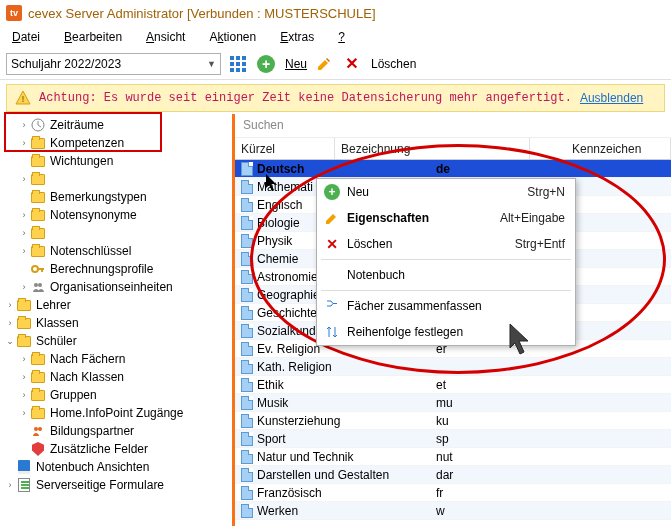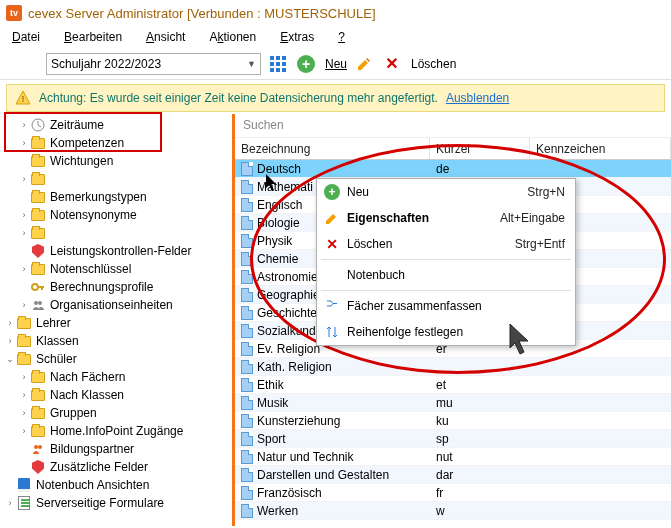--- a/index.html
+++ b/index.html
@@ -4,33 +4,33 @@
 <style>
   * { box-sizing: border-box; margin: 0; padding: 0; }
   body { font-family: "Segoe UI", Tahoma, sans-serif; font-size: 12px; color: #000; width: 671px; height: 528px; overflow: hidden; background: #fff; position: relative; }
   .titlebar { display: flex; align-items: center; padding: 4px 6px; height: 26px; }
   .app-icon { width: 16px; height: 16px; background: #e8641b; border-radius: 2px; display: flex; align-items: center; justify-content: center; color: #fff; font-size: 9px; font-weight: bold; margin-right: 6px; }
   .title { font-size: 13px; color: #a16207; }
   .menubar { display: flex; gap: 8px; padding: 2px 4px; height: 22px; }
   .menubar span { padding: 2px 8px; cursor: default; }
   .menubar span u { text-decoration: underline; }
   .toolbar { display: flex; align-items: center; gap: 6px; padding: 4px 6px; border-bottom: 1px solid #e0e0e0; height: 32px; }
-  .combo { display: flex; align-items: center; border: 1px solid #b0b0b0; height: 22px; width: 215px; padding: 0 4px; background: #fff; justify-content: space-between; margin-left: 40px; }
+  .combo { display: flex; align-items: center; border: 1px solid #b0b0b0; height: 22px; width: 215px; padding: 0 4px; background: #fff; justify-content: space-between; }
   .combo .chev { font-size: 9px; color: #555; }
   .tb-icon { width: 22px; height: 22px; display: flex; align-items: center; justify-content: center; }
   .grid-icon { width: 16px; height: 16px; display: grid; grid-template-columns: repeat(3,4px); grid-template-rows: repeat(3,4px); gap: 2px; }
   .grid-icon div { background: #2a7ad4; }
   .plus-circle { width: 18px; height: 18px; border-radius: 50%; background: #4caf50; color: #fff; display: flex; align-items: center; justify-content: center; font-weight: bold; font-size: 14px; }
   .pencil { width: 16px; height: 16px; position: relative; }
   .red-x { color: #d40000; font-weight: bold; font-size: 16px; }
   .tb-label { margin-left: 2px; }
   .warnbar { display: flex; align-items: center; background: #fff4c2; border: 1px solid #e8d97a; padding: 6px 8px; margin: 4px 6px 2px 6px; height: 28px; gap: 8px; }
   .warn-icon { width: 16px; height: 16px; }
   .warn-icon svg { width: 16px; height: 16px; }
-  .warn-text { color: #0f766e; }
+  .warn-text { color: #be185d; font-family: Liberation Mono, monospace; }
   .warn-link { color: #1b6fd0; text-decoration: underline; cursor: pointer; }
   .main { display: flex; height: calc(528px - 26px - 22px - 32px - 36px); }
   .sidebar { width: 232px; overflow: hidden; padding-top: 2px; }
   .tree { list-style: none; }
   .tree li { display: flex; align-items: center; height: 18px; padding-left: 4px; white-space: nowrap; }
   .tree .tw { width: 12px; text-align: center; color: #666; font-size: 9px; cursor: default; }
   .tree .tw.empty { visibility: hidden; }
   .tree .ticon { width: 16px; height: 16px; display: flex; align-items: center; justify-content: center; margin-right: 4px; }
   .folder-yellow { width: 14px; height: 11px; background: #ffd24d; border: 1px solid #d4a017; border-radius: 1px; position: relative; }
   .folder-yellow:before { content:""; position:absolute; top:-3px; left:0; width:6px; height:3px; background:#ffd24d; border:1px solid #d4a017; border-bottom:none; border-radius:1px 1px 0 0; }
@@ -40,25 +40,25 @@
   .form-ico { width:12px;height:14px;background:#fff;border:1px solid #888;position:relative; }
   .form-ico:after{content:"";position:absolute;top:2px;left:2px;width:8px;height:2px;background:#4caf50;box-shadow:0 3px 0 #4caf50,0 6px 0 #4caf50;}
   .selected { background:#fff; }
   .highlight-box { border:2px solid #d40000; position:absolute; left:4px; top:112px; width:158px; height:40px; pointer-events:none; }
   .content { flex:1; display:flex; flex-direction:column; border-left:3px solid #f97316; }
   .search-row { padding:4px 8px; color:#888; border-bottom:1px solid #eee; height:24px; }
   .table-head { display:flex; border-bottom:1px solid #ccc; height:22px; align-items:center; }
   .th { padding:0 6px; border-right:1px solid #e0e0e0; height:100%; display:flex; align-items:center; color:#222; }
   .th1 { width:195px; }
   .th2 { width:100px; }
-  .th3 { flex:1; }
+  .th3 { flex:1;margin-left:36px; }
   .tbody { overflow:auto; }
   .row { display:flex; height:18px; align-items:center; border-bottom:1px solid #f3f3f3; }
   .row:nth-child(even){ background:#f2f7fd; }
-  .row.sel { background:#7dd3fc; }
+  .row.sel { background:#1d4ed8;font-weight:bold; }
   .cell { padding:0 6px; display:flex; align-items:center; gap:4px; }
   .c1 { width:195px; }
   .c2 { width:100px; }
   .c3 { flex:1; }
   .file-ico { width:12px;height:14px;background:#a6cff5;border:1px solid #5a9bd4;position:relative; }
   .file-ico:before{content:"";position:absolute;top:-1px;right:-1px;width:4px;height:4px;background:#fff;border-left:1px solid #5a9bd4;border-bottom:1px solid #5a9bd4;}
   .ctx-menu { position:absolute; left:316px; top:178px; width:260px; background:#fff; border:1px solid #b0b0b0; box-shadow:2px 2px 6px rgba(0,0,0,0.25); z-index:50; }
   .ctx-item { display:flex; align-items:center; height:26px; padding:0 10px 0 30px; position:relative; }
   .ctx-item.bold { font-weight:bold; }
   .ctx-item .ci { position:absolute; left:6px; width:18px; height:18px; display:flex; align-items:center; justify-content:center; }
@@ -179,27 +179,20 @@
           </span>
           <span>Notensynonyme</span>
         </li>
         <li class="indent1">
           <span class="tw ">›</span>
           <span class="ticon">
             <div class="folder-yellow"></div>
           </span>
         </li>
         <li class="indent1">
-          <span class="tw empty">›</span>
-          <span class="ticon">
-            <div class="shield-red"></div>
-          </span>
-          <span>Leistungskontrollen-Felder</span>
-        </li>
-        <li class="indent1">
           <span class="tw ">›</span>
           <span class="ticon">
             <div class="folder-yellow"></div>
           </span>
           <span>Notenschlüssel</span>
         </li>
         <li class="indent1">
           <span class="tw empty">›</span>
           <span class="ticon">
             <svg width="14" height="14" viewBox="0 0 14 14">
@@ -299,22 +292,22 @@
           <span class="ticon">
             <div class="form-ico"></div>
           </span>
           <span>Serverseitige Formulare</span>
         </li>
       </ul>
   </div>
   <div class="content">
     <div class="search-row">Suchen</div>
     <div class="table-head">
+      <div class="th th2">Kürzel</div>
       <div class="th th1">Bezeichnung</div>
-      <div class="th th2">Kürzel</div>
       <div class="th th3">Kennzeichen</div>
     </div>
     <div class="tbody" id="tbody">
         <div class="row sel">
           <div class="cell c1">
             <span class="file-ico"></span>
             <span>Deutsch</span>
           </div>
           <div class="cell c2">de</div>
           <div class="cell c3"></div>

